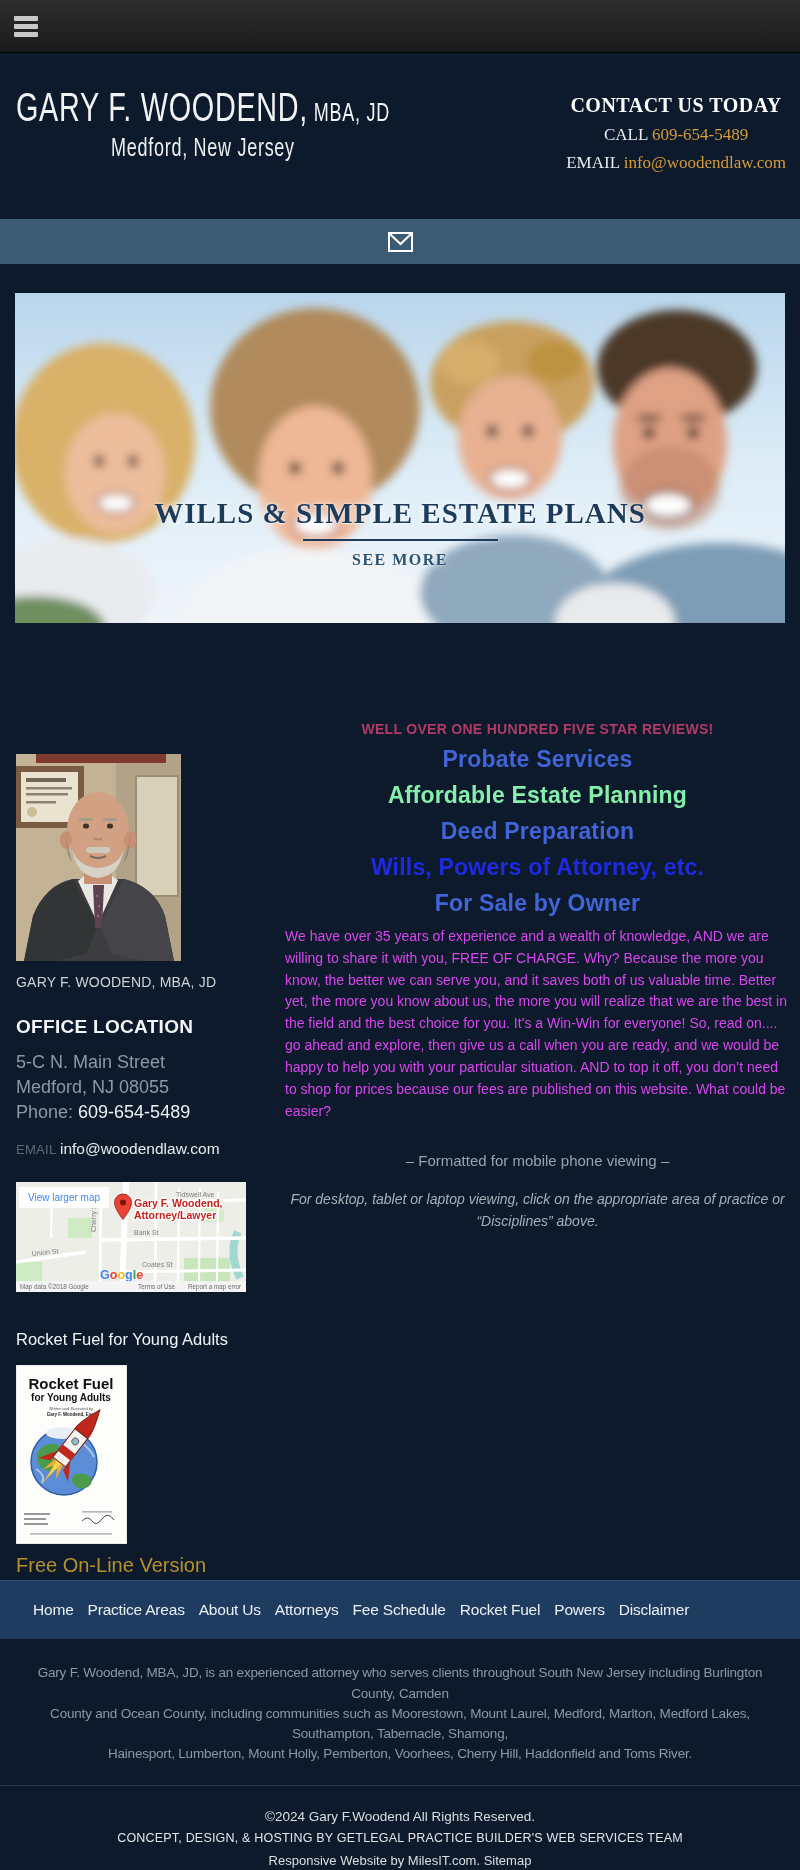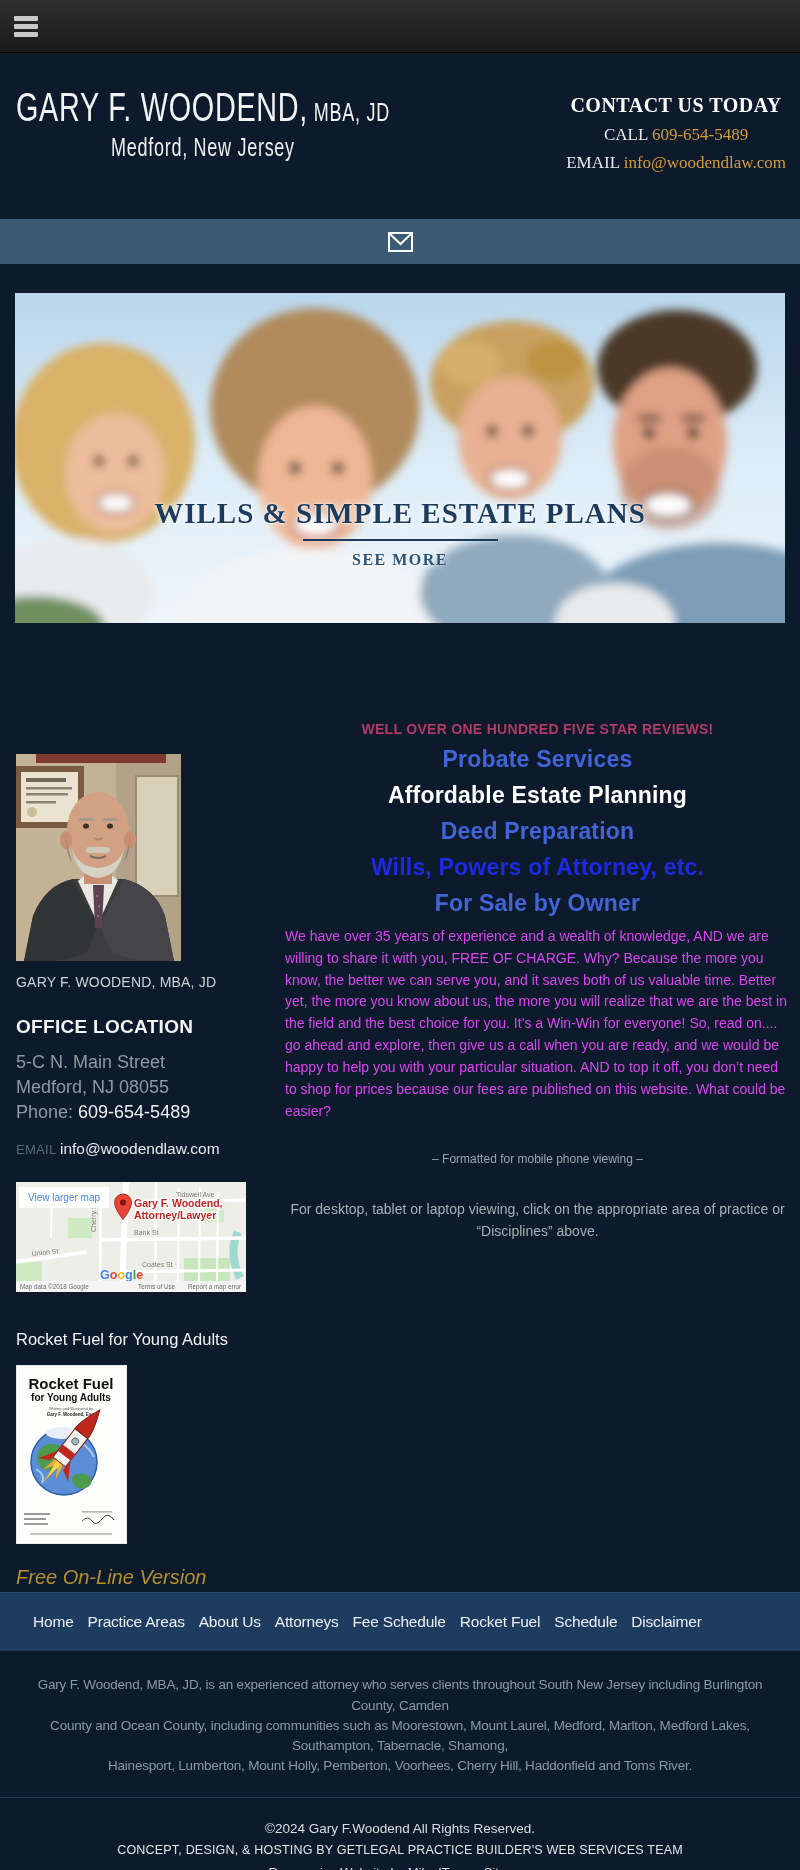--- a/index.html
+++ b/index.html
@@ -48,29 +48,29 @@
   .portrait{width:165px;height:207px;display:block;}
   .caption{font-size:14px;color:#ccd2d8;margin-top:13px;letter-spacing:.2px;}
   .office-heading{font-size:19px;font-weight:bold;color:#f2f4f6;margin-top:26px;letter-spacing:.3px;}
   .addr{font-size:18px;color:#8f99a4;margin-top:12px;line-height:1.38;}
   .addr .val{color:#eef1f4;}
   .email-row{margin-top:16px;font-size:13px;color:#5c6875;letter-spacing:.3px;}
   .email-row a{font-size:15.5px;color:#e8ecef;text-decoration:none;letter-spacing:0;}
   .mapbox{margin-top:24px;width:230px;height:110px;display:block;cursor:pointer;}
   .rocket-heading{font-size:16.5px;font-weight:normal;color:#f0f2f4;margin-top:38px;}
   .book{margin-top:16px;width:111px;height:179px;display:block;}
-  .free-link{display:inline-block;margin-top:22px;font-style:italic;font-size:20px;color:#b5912e;text-decoration:none;text-align:center;}
+  .free-link{display:inline-block;margin-top:10px;font-size:20px;color:#b5912e;text-decoration:none;text-align:center;}
 
   
   .banner{font-size:14px;font-weight:bold;color:#b13a68;text-align:center;letter-spacing:.3px;}
   .services{margin-top:8px;text-align:center;}
   .service{font-size:23px;font-weight:bold;margin:9px 0;letter-spacing:.2px;}
   .intro{font-size:14px;line-height:1.56;color:#d946ef;}
-  .mobile-note{margin-top:30px;text-align:center;font-size:12px;color:#9aa4ae;}
-  .desktop-note{margin-top:33px;text-align:center;font-size:14px;color:#a7b0b9;line-height:1.55;}
+  .mobile-note{margin-top:30px;text-align:center;font-size:15px;color:#9aa4ae;}
+  .desktop-note{margin-top:20px;text-align:center;font-style:italic;font-size:14px;color:#a7b0b9;line-height:1.55;}
 
   
   .footnav{margin-top:3px;background:#1d3c60;border-top:1px solid #2c4d72;padding:20px 0 20px 33px;}
   .footnav a{color:#eceff2;text-decoration:none;font-size:15.5px;letter-spacing:-.2px;margin-right:14px;display:inline-block;}
   .footdesc{padding:24px 36px 14px 36px;text-align:center;font-size:13.5px;letter-spacing:-.2px;
             color:#8c98a4;line-height:1.5;border-bottom:1px solid #24364e;padding-bottom:20px;}
   .footbottom{padding-top:18px;text-align:center;line-height:1.0;}
   .footbottom .row1{font-size:13.5px;color:#dbdfe3;margin:6px 17px;}
   .footbottom .row2{font-size:12.5px;color:#e2e5e9;margin:9px 0;letter-spacing:.2px;}
   .footbottom .row3{font-size:13px;color:#dbdfe3;margin:9px 0;}
@@ -319,37 +319,37 @@
 
     <div><a class="free-link" href="#">Free On-Line Version</a></div>
   </div>
 
   <div class="rightcol">
     <div class="banner">WELL OVER ONE HUNDRED FIVE STAR REVIEWS!</div>
     <div class="services">
 
         <div class="service" style="color: rgb(65, 100, 217);">Probate Services</div>
 
-        <div class="service" style="color: #ffffff;">Affordable Estate Planning</div>
+        <div class="service" style="color: #86efac;">Affordable Estate Planning</div>
 
         <div class="service" style="color: rgb(65, 100, 217);">Deed Preparation</div>
 
         <div class="service" style="color: rgb(30, 42, 226);">Wills, Powers of Attorney, etc.</div>
 
         <div class="service" style="color: rgb(65, 100, 217);">For Sale by Owner</div>
       </div>
     <div class="intro">We have over 35 years of experience and a wealth of knowledge, AND we are willing to share it with you, FREE OF CHARGE. Why?  Because the more you know, the better we can serve you, and it saves both of us valuable time. Better yet, the more you know about us, the more you will realize that we are the best in the field and the best choice for you. It’s a Win-Win for everyone! So, read on.... go ahead and explore, then give us a call when you are ready, and we would be happy to help you with your particular situation.  AND to top it off, you don’t need to shop for prices because our fees are published on this website. What could be easier?</div>
     <div class="mobile-note">–  Formatted for mobile phone viewing  –</div>
     <div class="desktop-note">For desktop, tablet or laptop viewing, click on the appropriate area of practice or “Disciplines” above.</div>
   </div>
 </div>
 
 <div class="footnav">
   
-<a href="#">Home</a><a href="#">Practice Areas</a><a href="#">About Us</a><a href="#">Attorneys</a><a href="#">Fee Schedule</a><a href="#">Rocket Fuel</a><a href="#">Schedule</a><a href="#">Disclaimer</a></div>
+<a href="#">Home</a><a href="#">Practice Areas</a><a href="#">About Us</a><a href="#">Attorneys</a><a href="#">Fee Schedule</a><a href="#">Rocket Fuel</a><a href="#">Powers</a><a href="#">Disclaimer</a></div>
 
 <div class="footdesc">
 
 <div>Gary F. Woodend, MBA, JD, is an experienced attorney who serves clients throughout South New Jersey including Burlington County, Camden</div>
     <div>County and Ocean County, including communities such as Moorestown, Mount Laurel, Medford, Marlton, Medford Lakes, Southampton, Tabernacle, Shamong,</div>
     <div>Hainesport, Lumberton, Mount Holly, Pemberton, Voorhees, Cherry Hill, Haddonfield and Toms River.</div>
   </div>
 
 <div class="footbottom">
   <div class="row1">©2024 Gary F.Woodend All Rights Reserved.</div>

